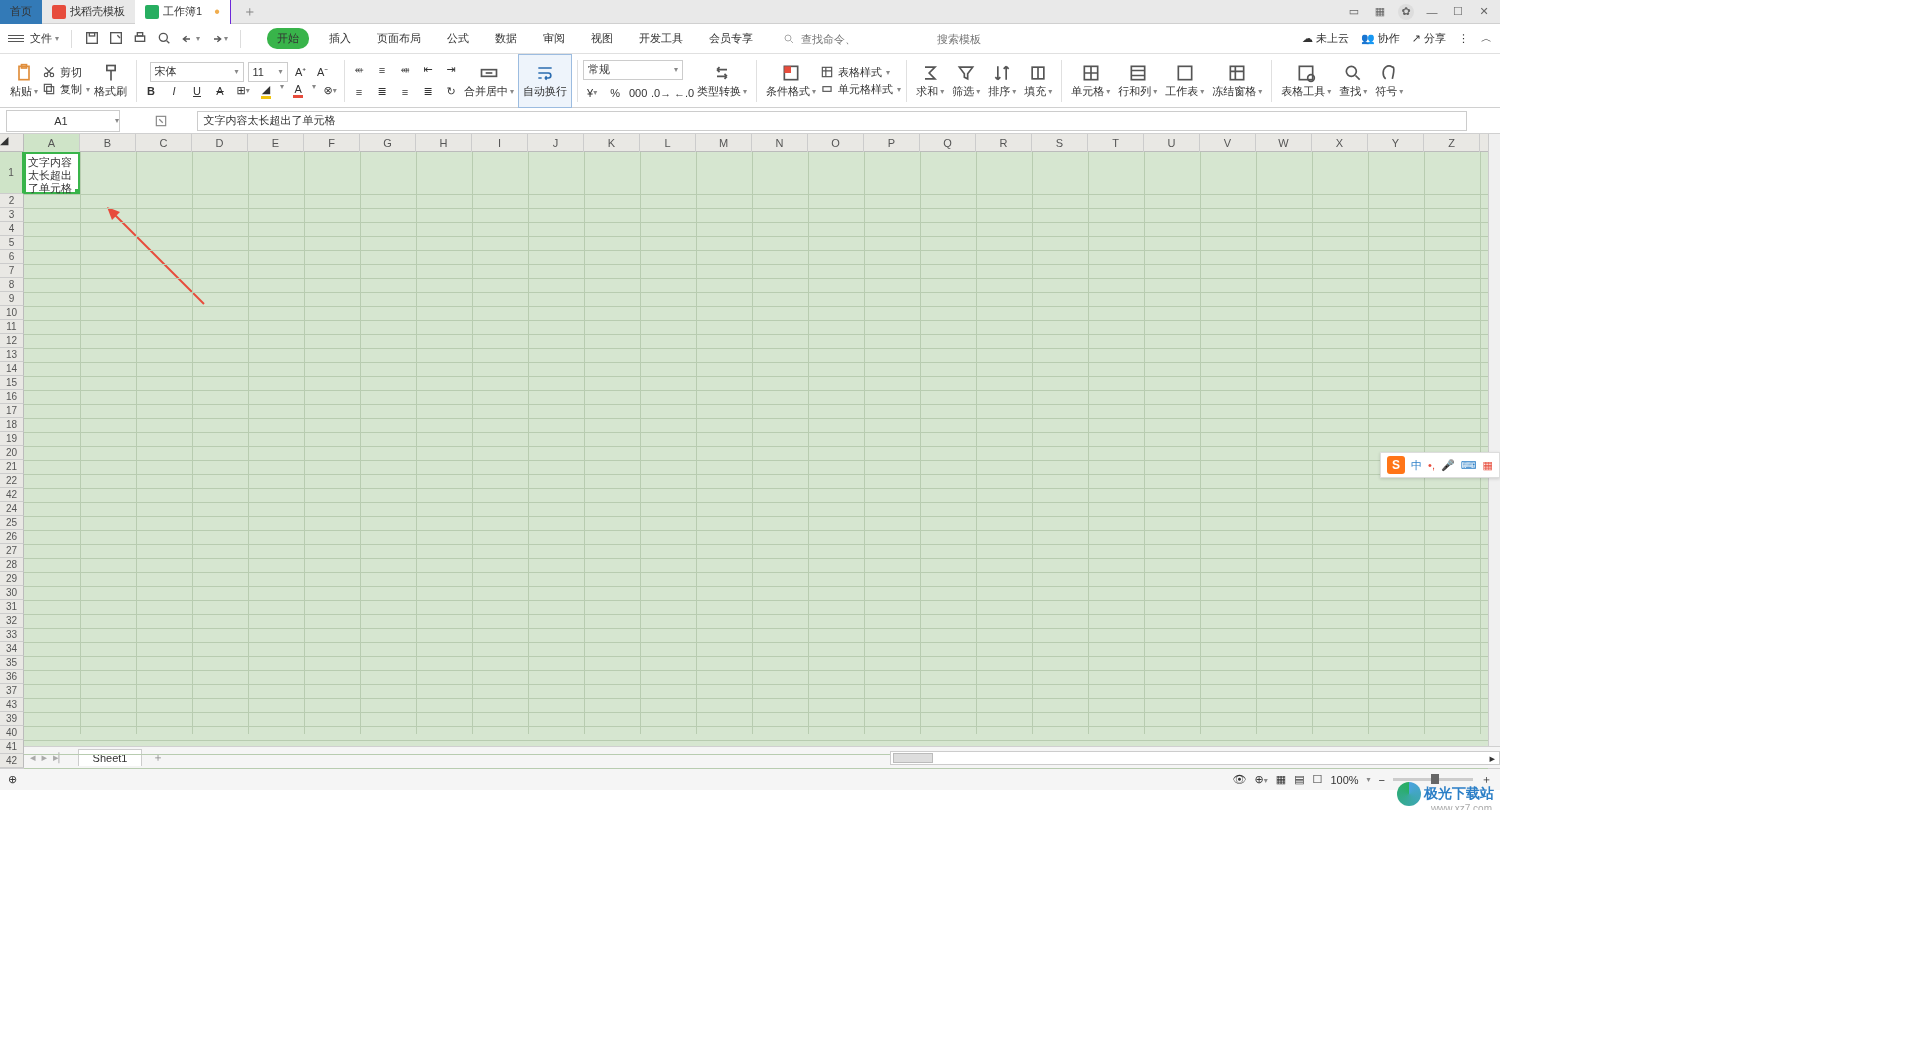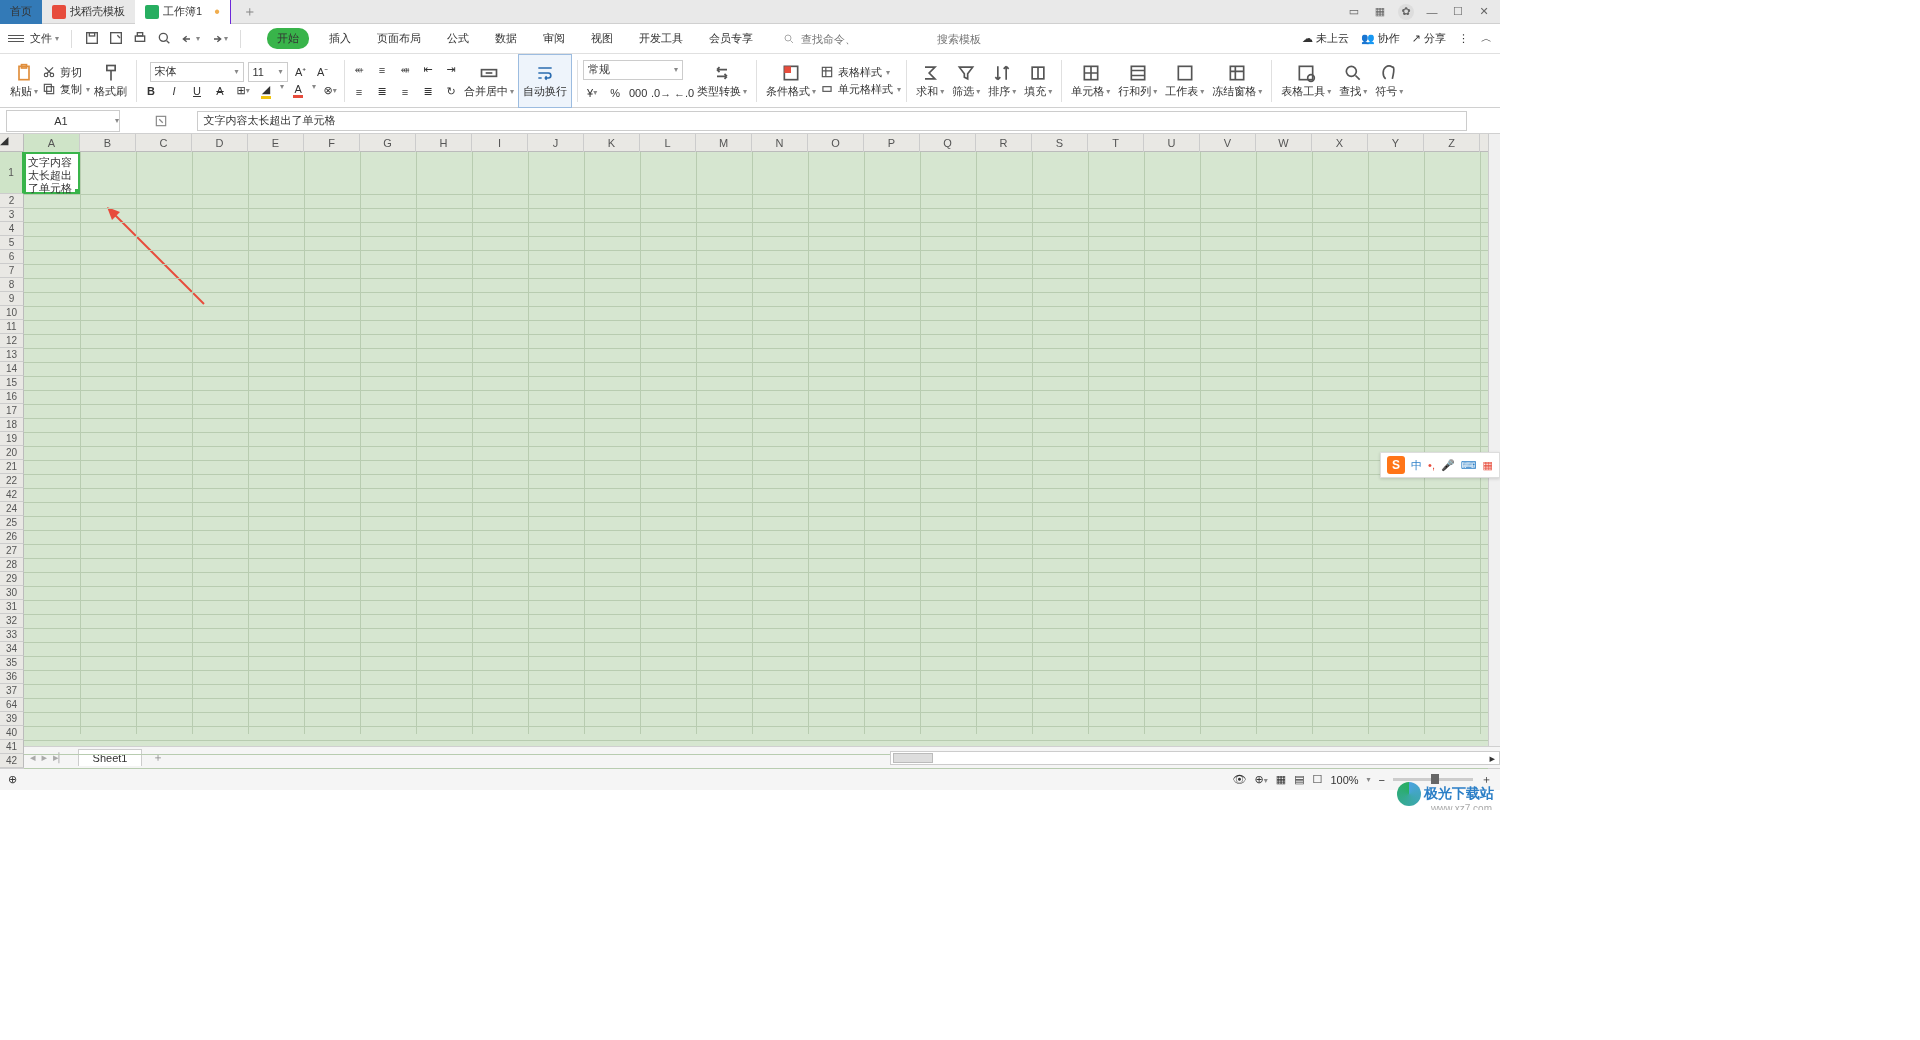--- a/index.html
+++ b/index.html
@@ -498,21 +498,21 @@
       <div class="rh">28</div>
       <div class="rh">29</div>
       <div class="rh">30</div>
       <div class="rh">31</div>
       <div class="rh">32</div>
       <div class="rh">33</div>
       <div class="rh">34</div>
       <div class="rh">35</div>
       <div class="rh">36</div>
       <div class="rh">37</div>
-      <div class="rh">64</div>
+      <div class="rh">43</div>
       <div class="rh">39</div>
       <div class="rh">40</div>
       <div class="rh">41</div>
       <div class="rh">42</div>
     </div>
   <div class="cells" id="cells">
     <div class="sel-cell"><span>文字内容太长超出了单元格</span><div class="sel-handle"></div></div>
     <svg class="arrow" width="110" height="110">
         <line x1="100" y1="100" x2="8" y2="8" stroke="#e74c3c" stroke-width="2"></line>
         <polygon points="3,3 16,8 8,16" fill="#e74c3c"></polygon>

